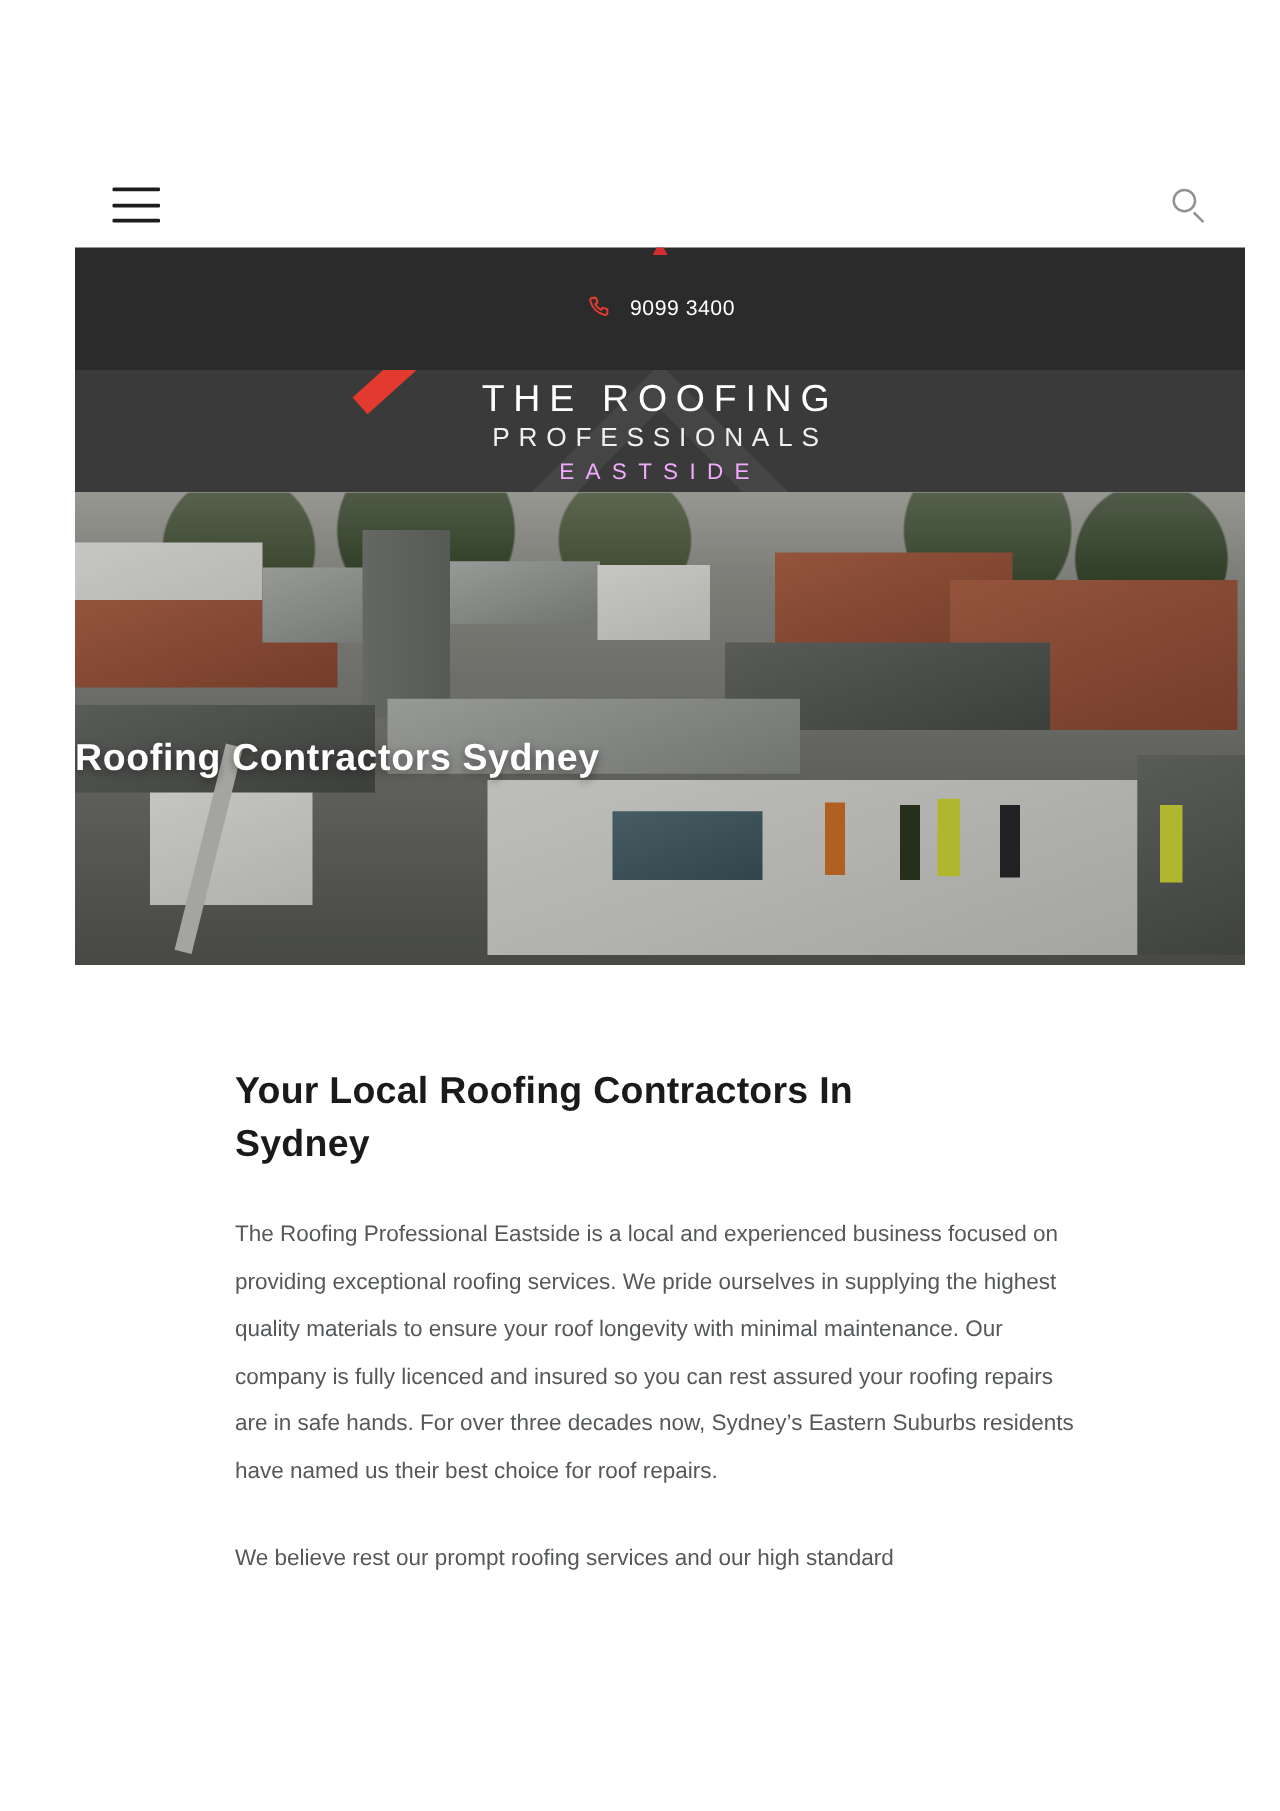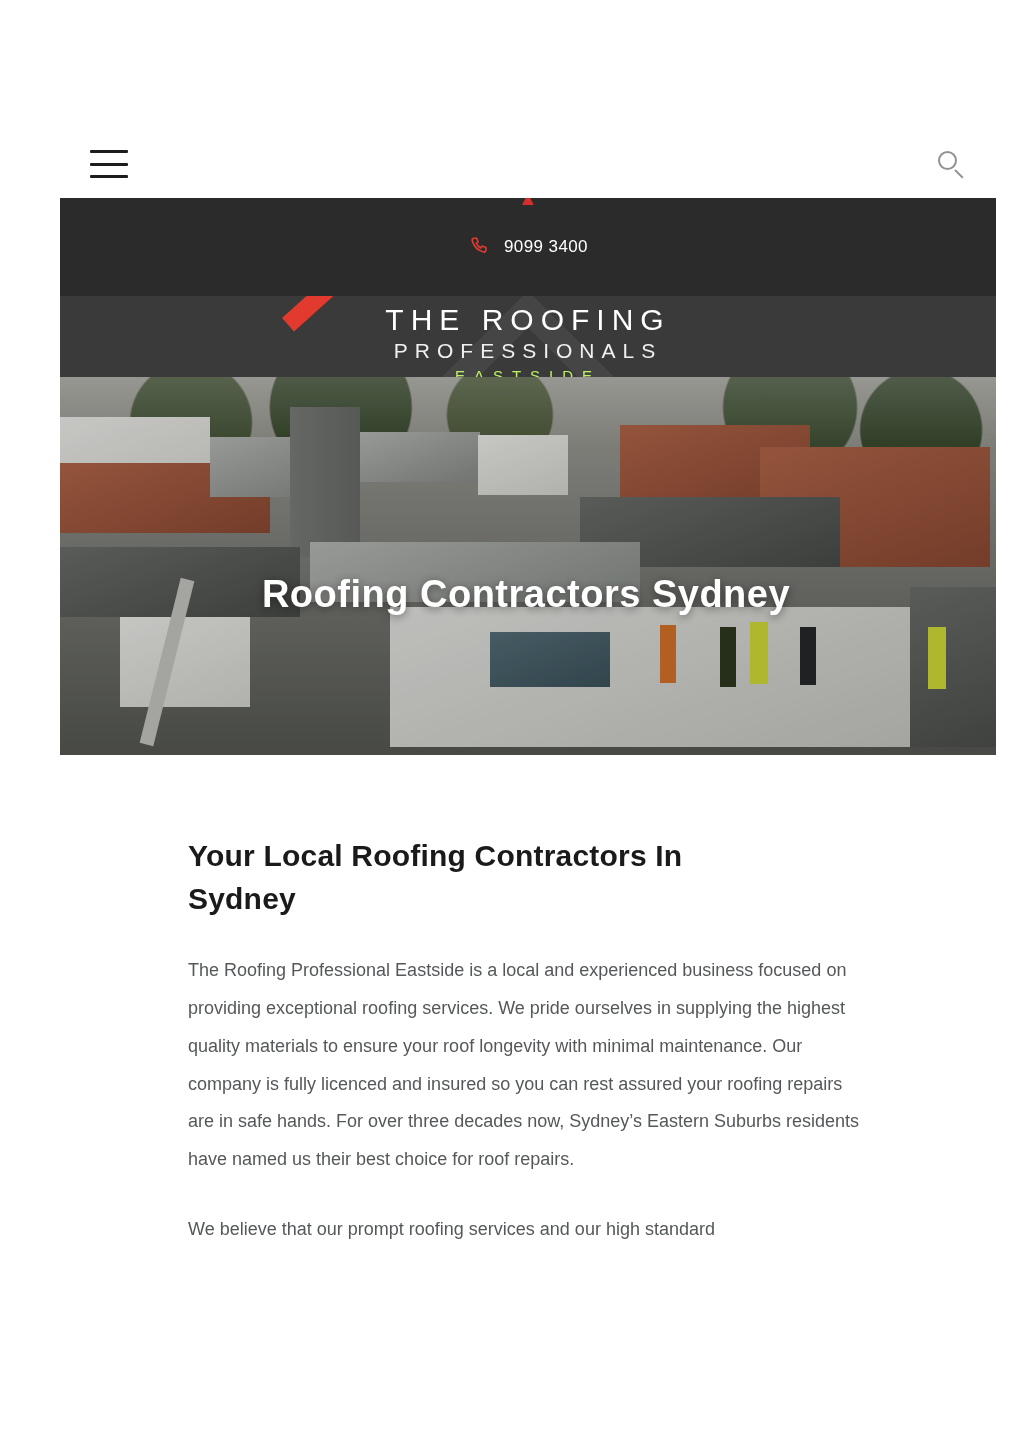--- a/index.html
+++ b/index.html
@@ -105,21 +105,21 @@
     width: 22px;
     height: 22px;
     color: #e23a2e;
     display: inline-block;
   }
   .phone-icon svg { display: block; }
 
   
   .logo-band {
     position: relative;
-    height: 81px;
+    height: 98px;
     background: #3a3a3a;
     overflow: hidden;
   }
   .logo-band .chev-inner {
     position: absolute;
     left: 50%;
     top: 28px;
     width: 160px;
     height: 160px;
     margin-left: -80px;
@@ -153,23 +153,23 @@
     line-height: 1.05;
   }
   .logo-line2 {
     font-size: 21px;
     letter-spacing: 7px;
     font-weight: 400;
     line-height: 1.4;
     color: #f0f0f0;
   }
   .logo-line3 {
-    font-size: 15px;
+    font-size: 18px;
     letter-spacing: 9px;
-    color: #bef264;
+    color: #f0abfc;
     line-height: 1.4;
   }
 
   
   .hero {
     position: relative;
     height: 378px;
     overflow: hidden;
     background: #8c8f86;
   }
@@ -204,23 +204,22 @@
   .hero .overlay {
     position: absolute;
     inset: 0;
     background: rgba(0,0,0,.18);
   }
   .hero-title {
     position: absolute;
     left: 0;
     right: 4px;
     top: 196px;
-    text-align: center;
     color: #ffffff;
-    font-size: 38px;
+    font-size: 30px;
     font-weight: 700;
     letter-spacing: .5px;
     text-shadow: 0 2px 8px rgba(0,0,0,.45);
   }
 
   
   .content {
     padding: 80px 128px 0 128px;
   }
   .content h2 {
@@ -304,17 +303,17 @@
         <i style="left:600px;top:248px;width:16px;height:58px;background:#d9752a;"></i>
         <i style="left:100px;top:200px;width:14px;height:170px;background:#c9c9c4;transform:rotate(14deg);"></i>
       </div>
       <div class="overlay"></div>
       <div class="hero-title">Roofing Contractors Sydney</div>
     </div>
 
     <div class="content">
       <h2>Your Local Roofing Contractors In Sydney</h2>
       <p>The Roofing Professional Eastside is a local and experienced business focused on providing exceptional roofing services. We pride ourselves in supplying the highest quality materials to ensure your roof longevity with minimal maintenance. Our company is fully licenced and insured so you can rest assured your roofing repairs are in safe hands. For over three decades now, Sydney’s Eastern Suburbs residents have named us their best choice for roof repairs.</p>
-      <p>We believe that our prompt roofing services and our high standard</p>
+      <p>We believe rest our prompt roofing services and our high standard</p>
     </div>
 
   </div>
 </div>
 
 </body></html>

